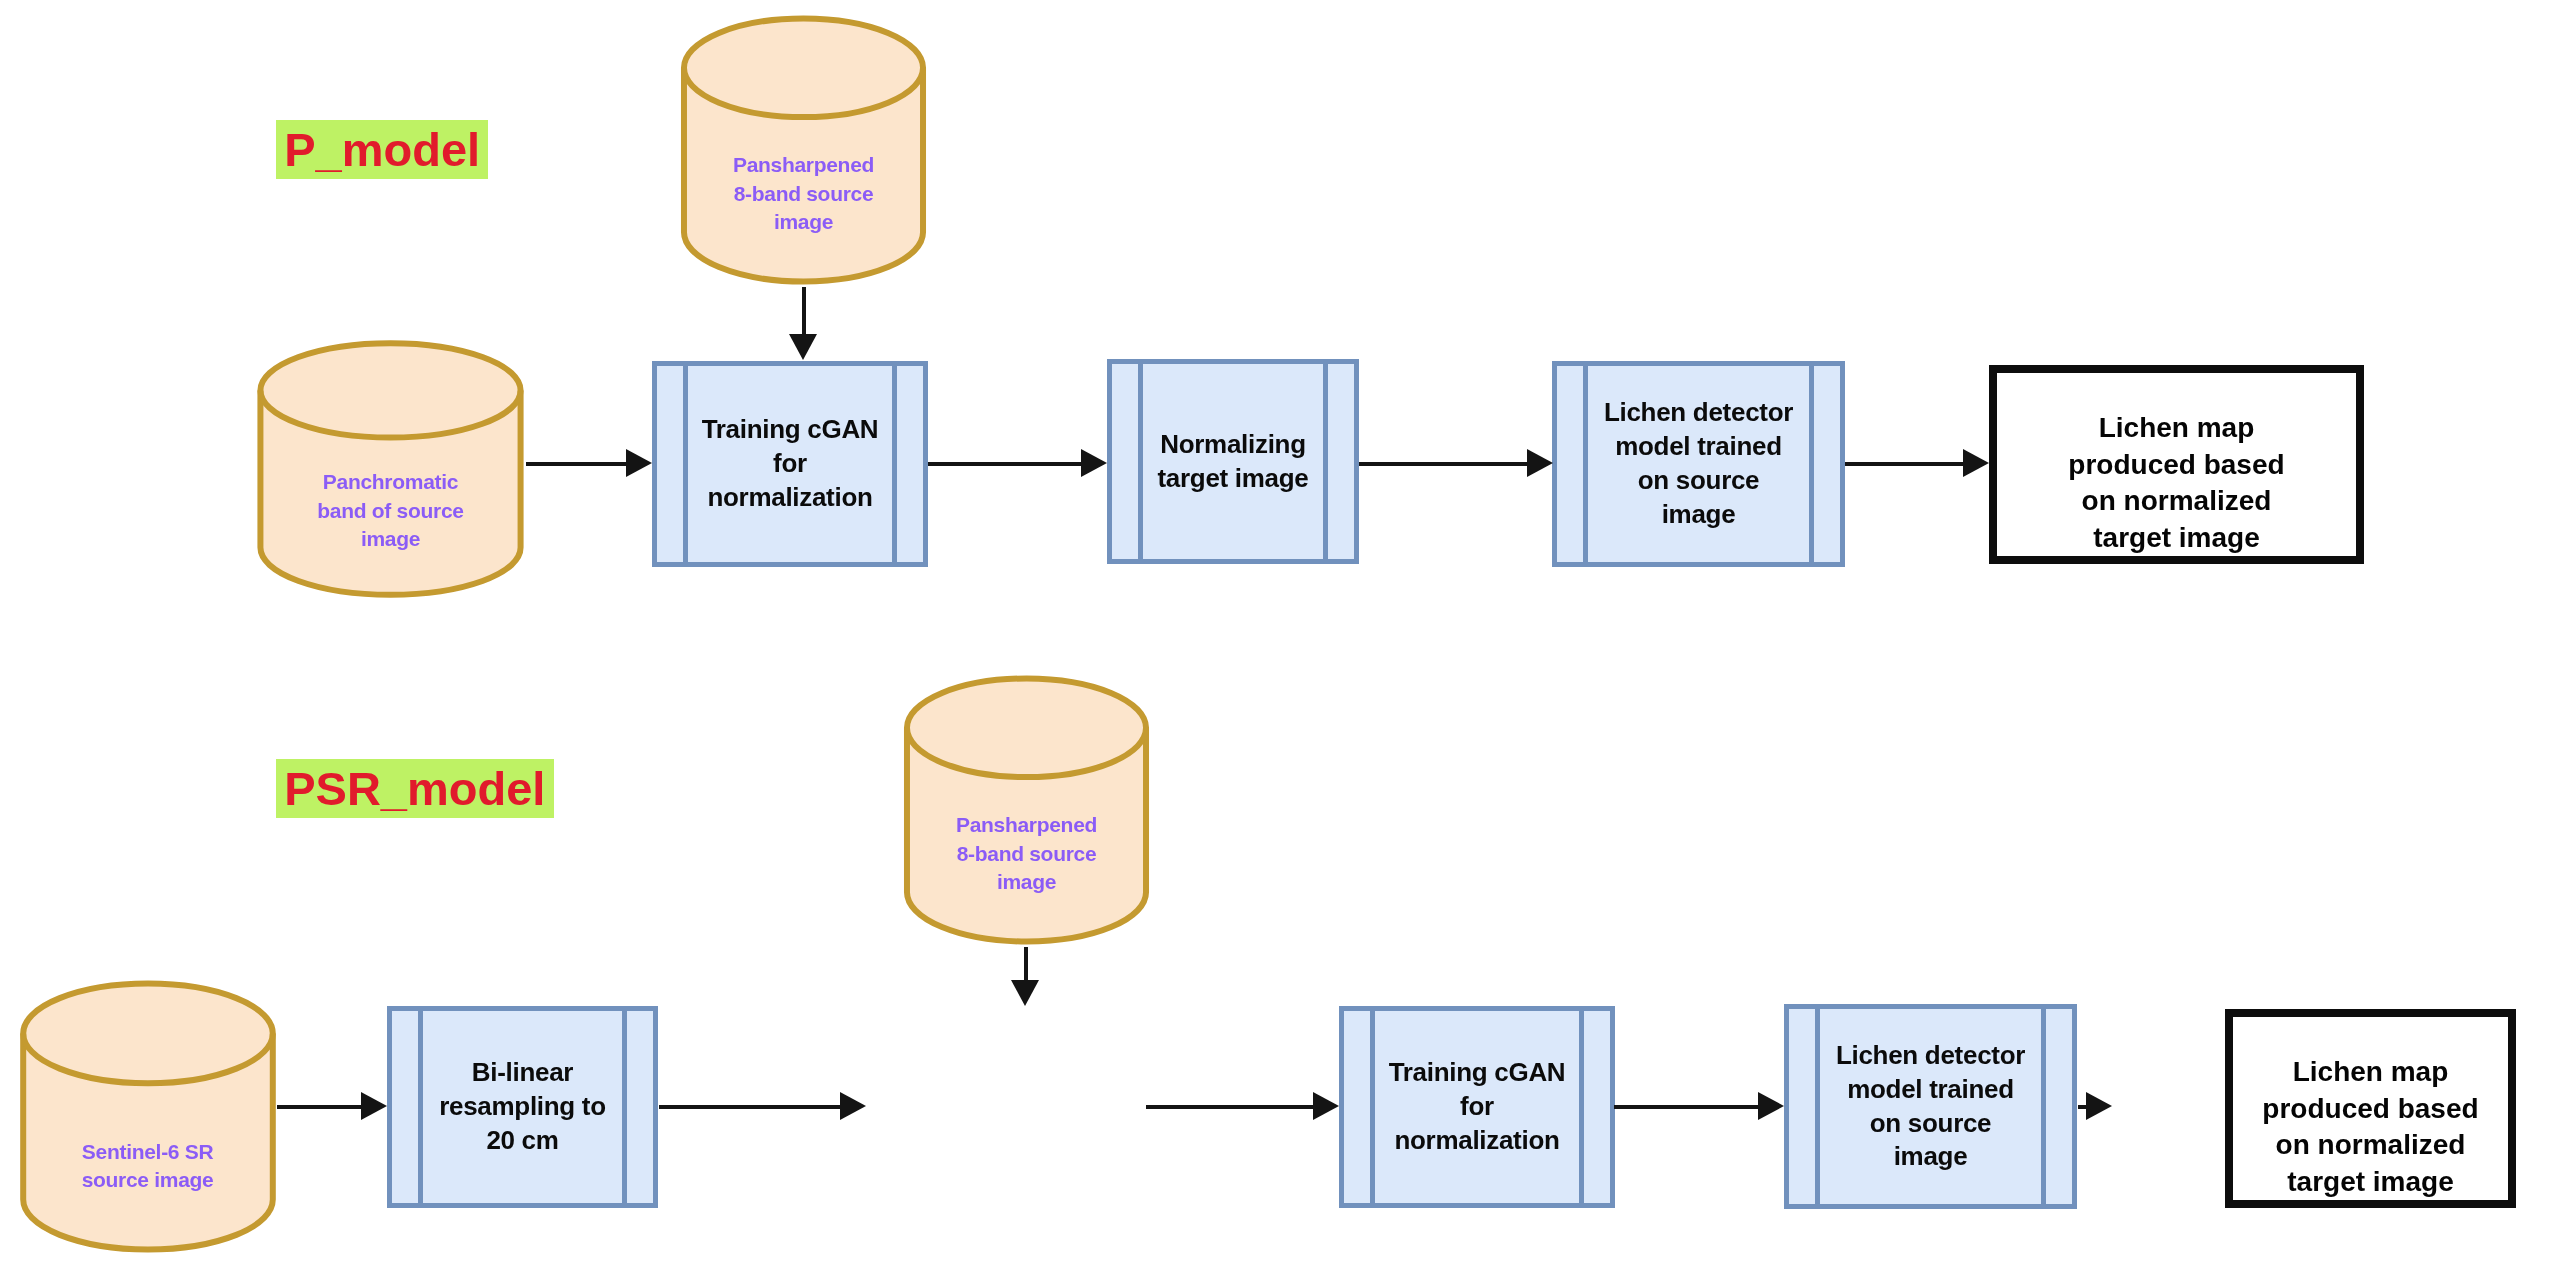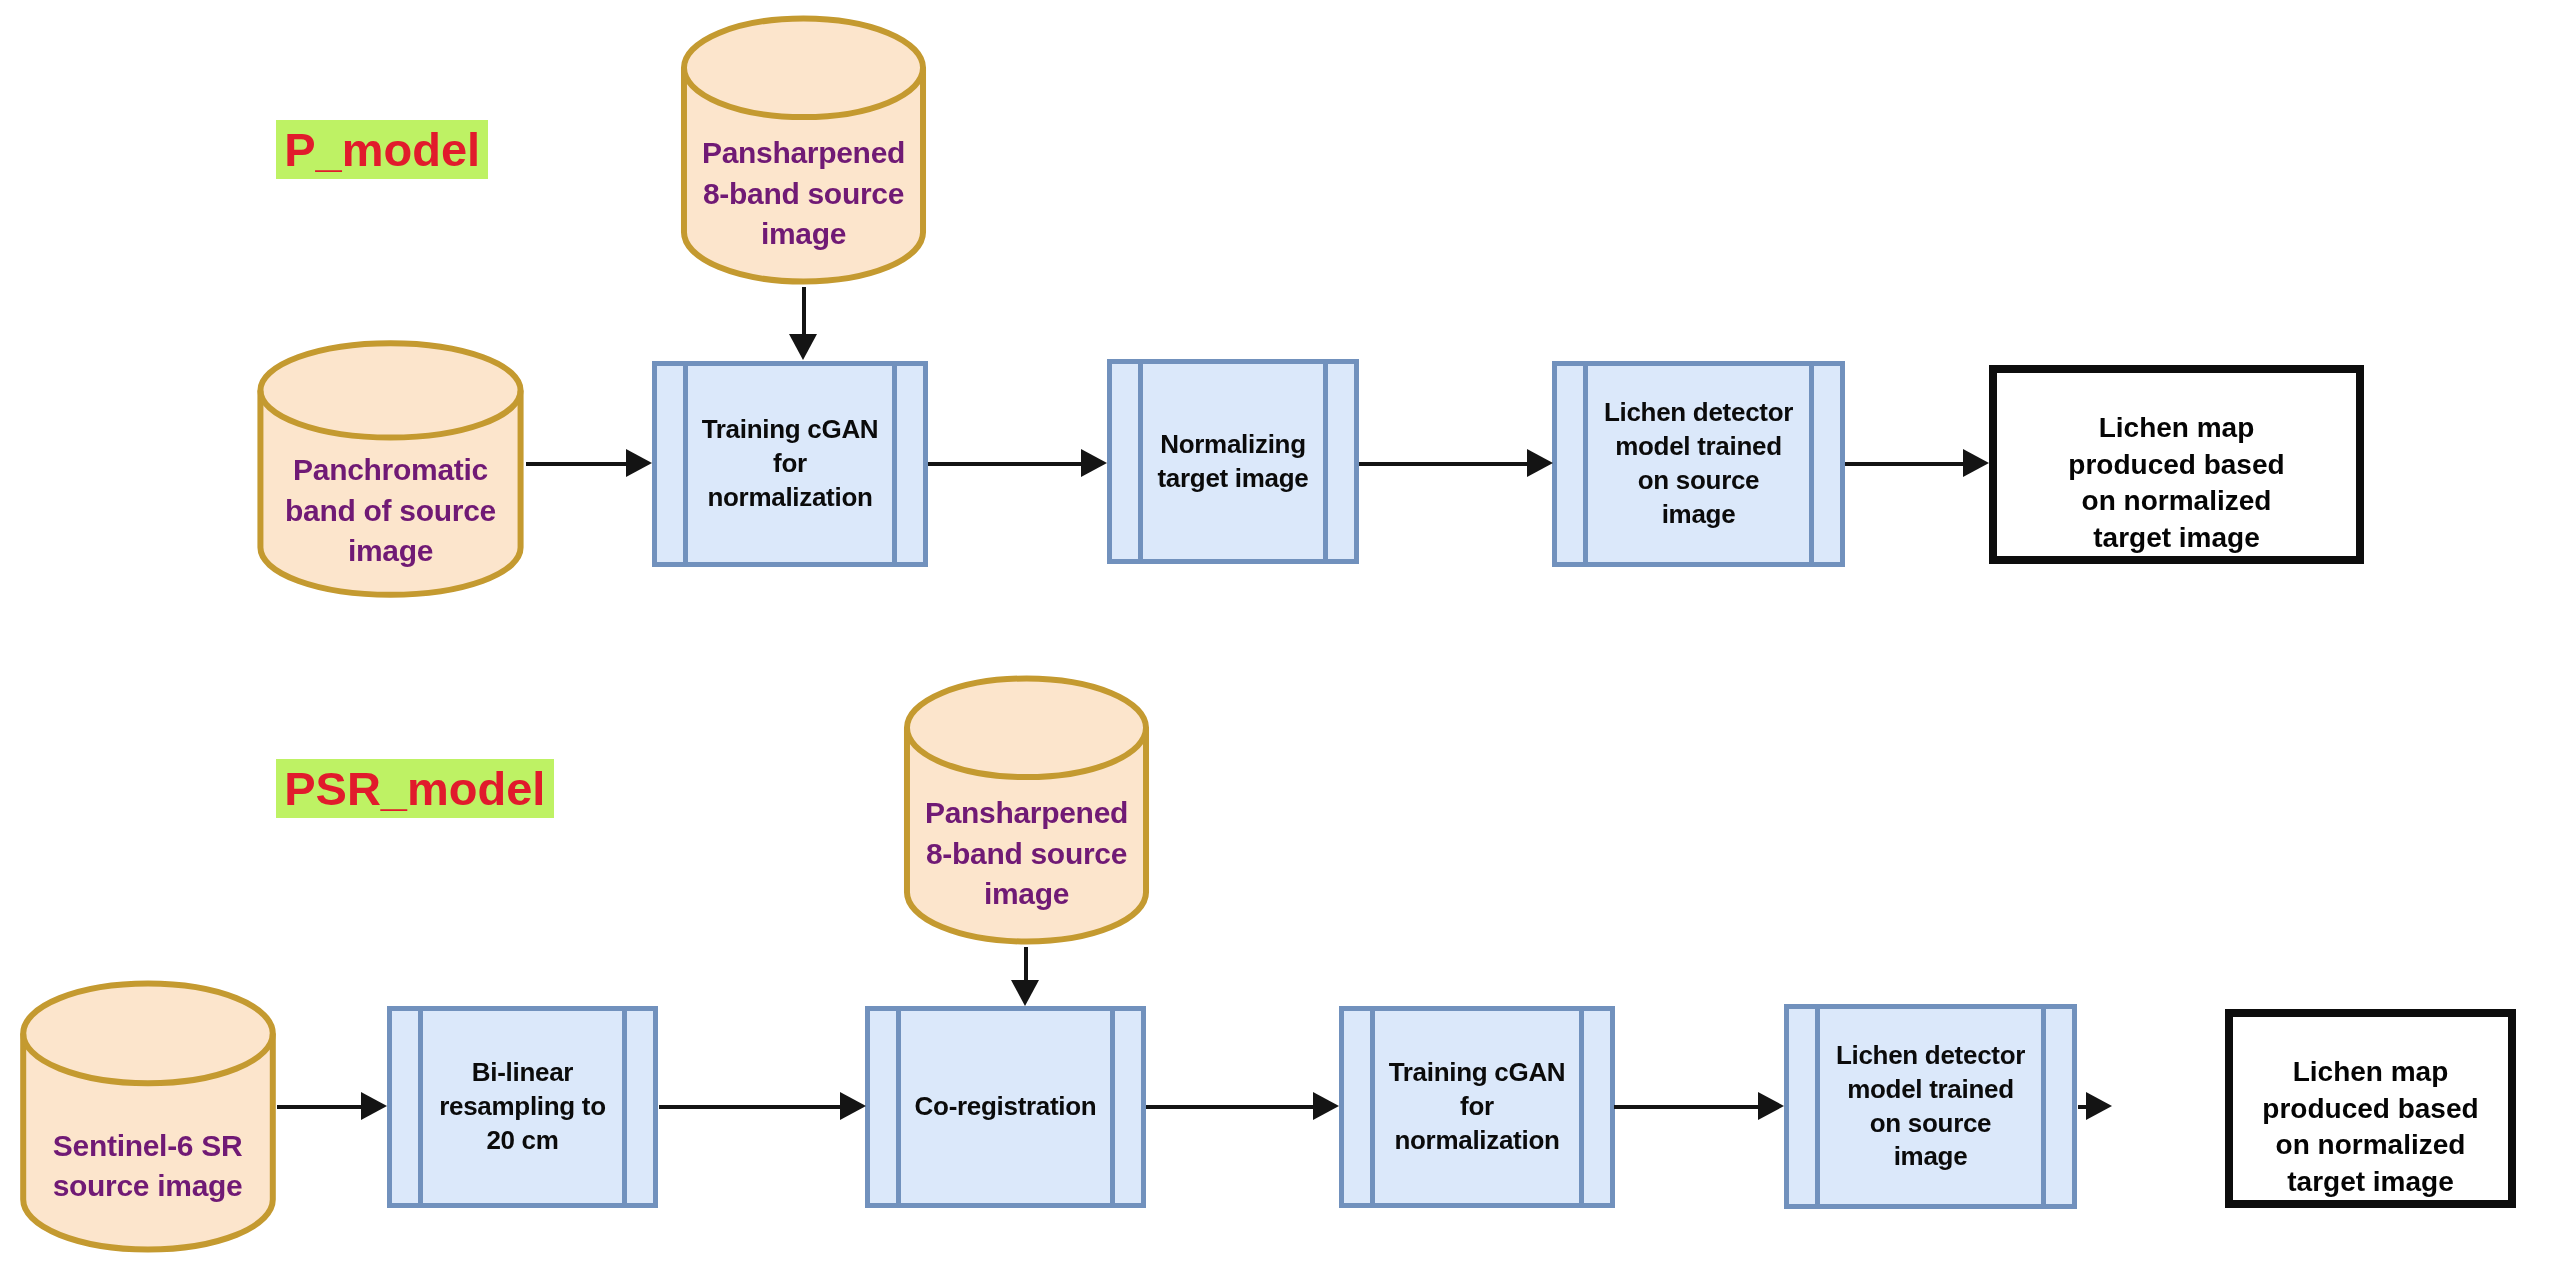--- a/index.html
+++ b/index.html
@@ -61,21 +61,21 @@
     line-height:1.3;white-space:pre-line;
     padding:0 9.4px;
   }
   
   .cyl{position:absolute;}
   .cyl svg{position:absolute;left:0;top:0;width:100%;height:100%;overflow:visible;}
   .cyltext{
     position:absolute;left:4%;right:4%;top:36%;bottom:4%;
     display:flex;align-items:center;justify-content:center;
     text-align:center;
-    font-size:30px;font-weight:bold;color:#701a75;
+    font-size:21px;font-weight:bold;color:#8b5cf6;
     line-height:1.35;white-space:pre-line;letter-spacing:-0.3px;
   }
   .cyl.two-line .cyltext{top:40%;}
   
   .arrowR{position:absolute;height:4.1px;background:var(--arrow);}
   .arrowR::after{
     content:"";position:absolute;right:-26px;top:-13px;
     border-left:26px solid var(--arrow);
     border-top:14.7px solid transparent;
     border-bottom:14.7px solid transparent;
@@ -166,23 +166,20 @@
     <div class="cyltext">Sentinel-6 SR
 source image</div>
   </div>
 
   <div class="pbox" style="left:387px;top:1006px;width:271px;height:202px;">
     <span class="ptext">Bi-linear
 resampling to
 20 cm</span>
   </div>
 
-  <div class="pbox" style="left:865px;top:1006px;width:281px;height:202px;">
-    <span class="ptext">Co-registration</span>
-  </div>
 
   <div class="pbox" style="left:1339px;top:1006px;width:276px;height:202px;">
     <span class="ptext">Training cGAN
 for
 normalization</span>
   </div>
 
   <div class="pbox" style="left:1784px;top:1004px;width:293px;height:205px;">
     <span class="ptext">Lichen detector
 model trained

